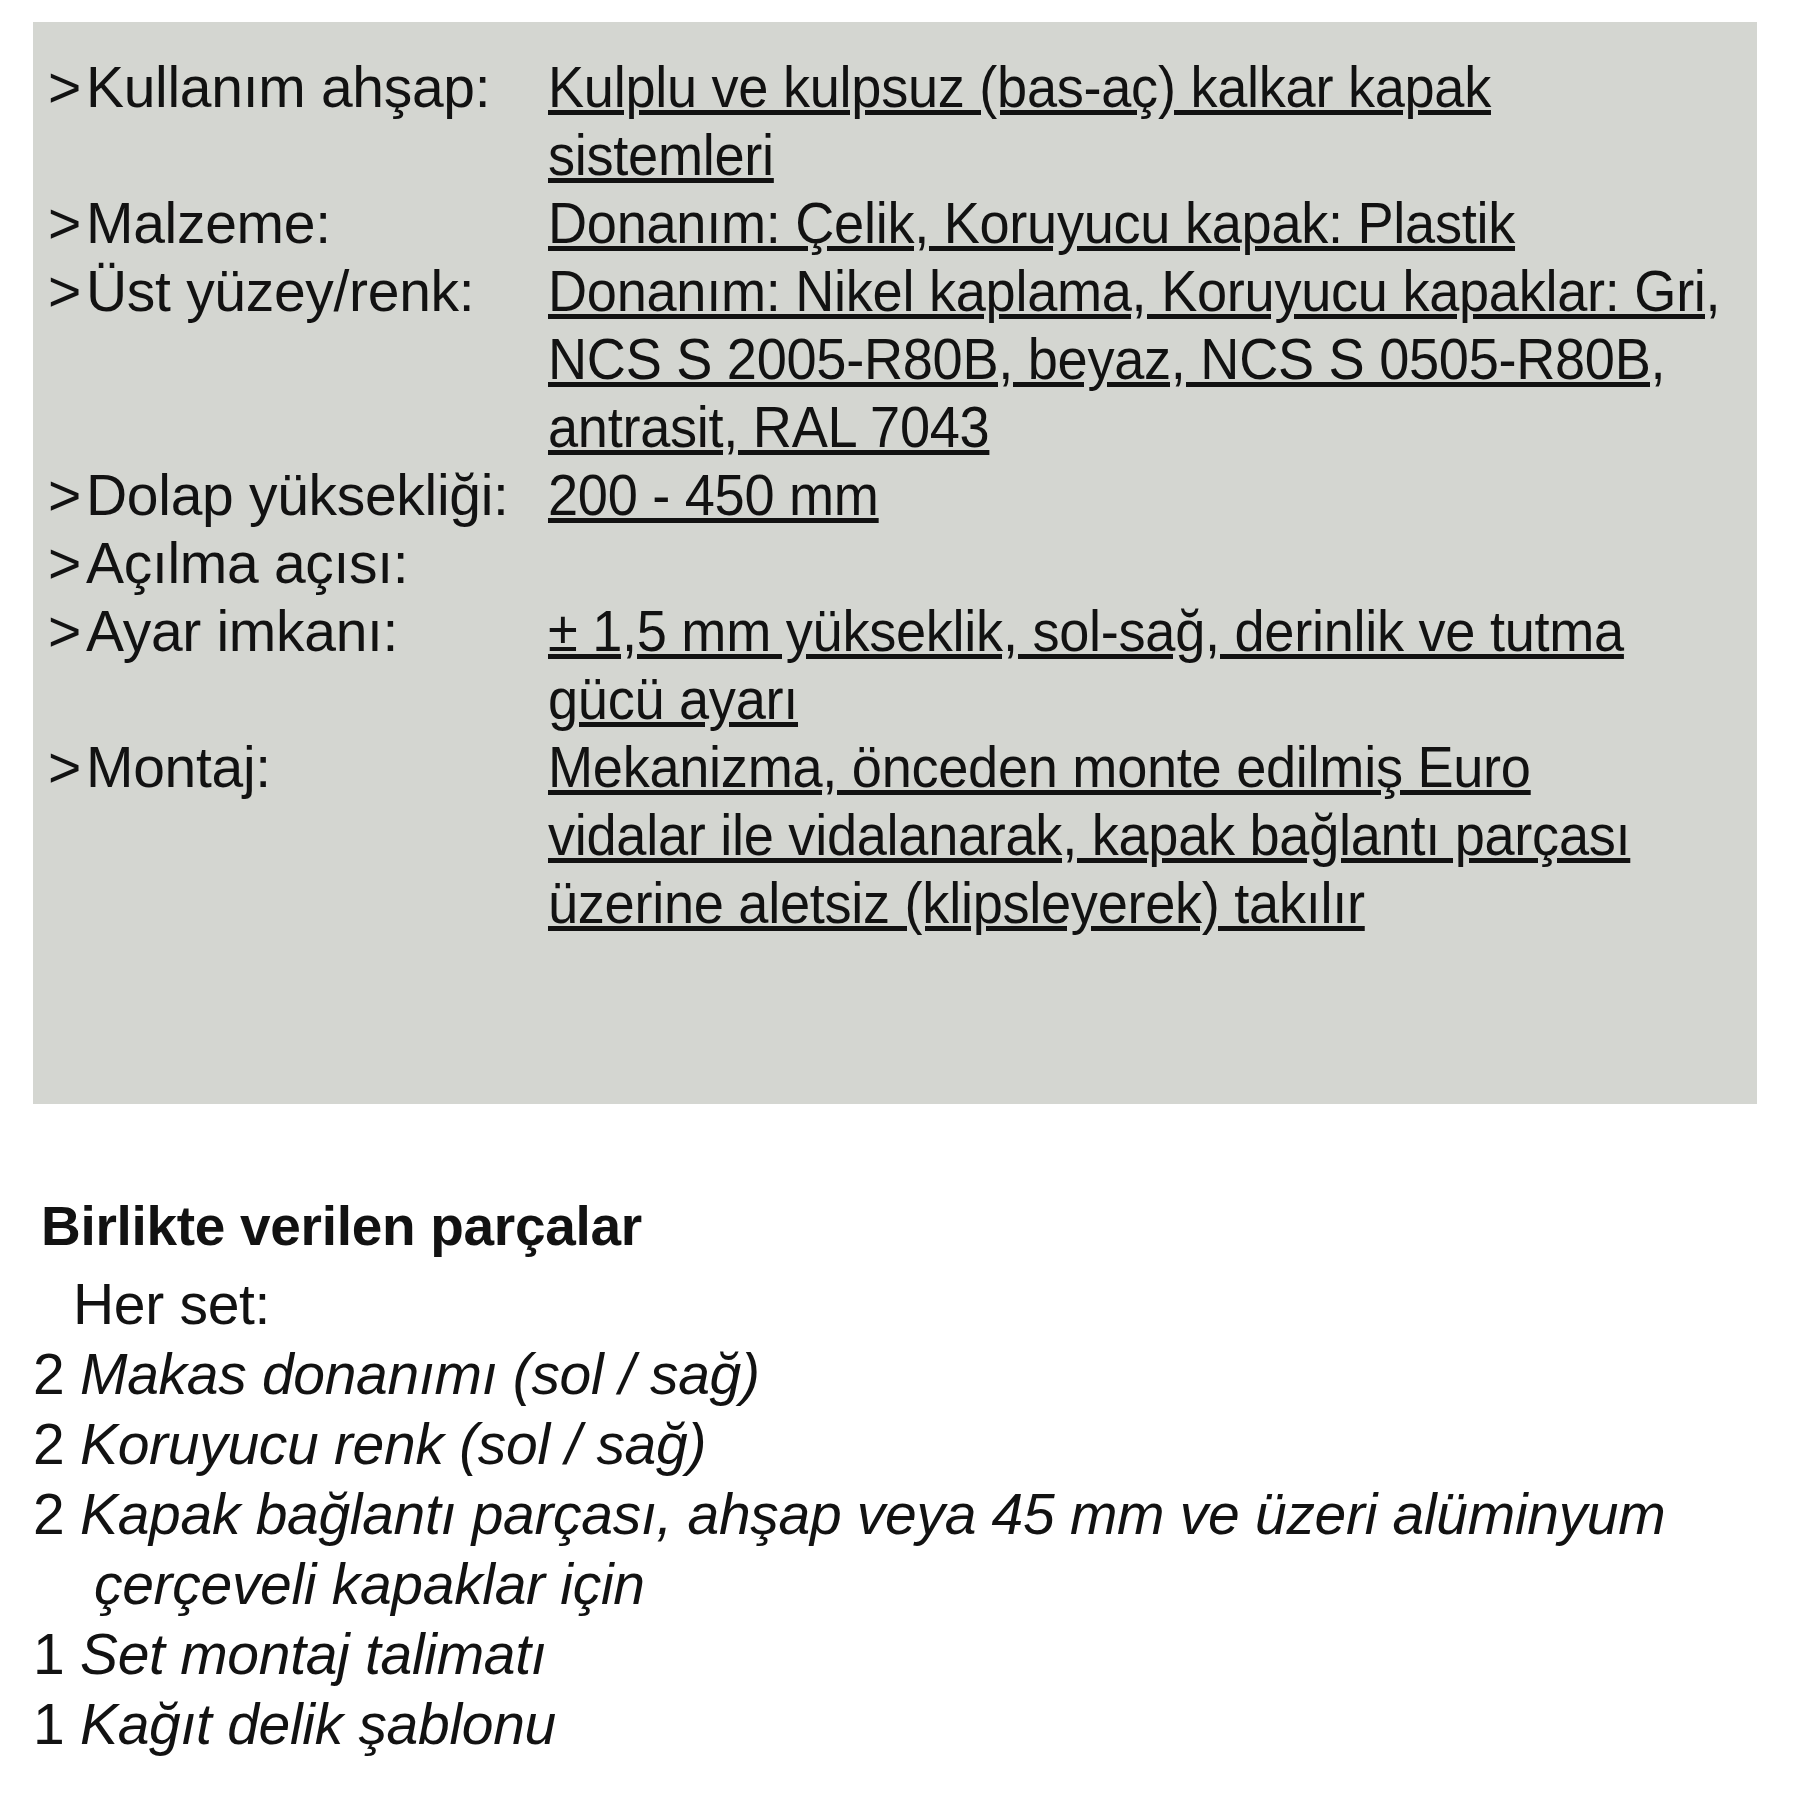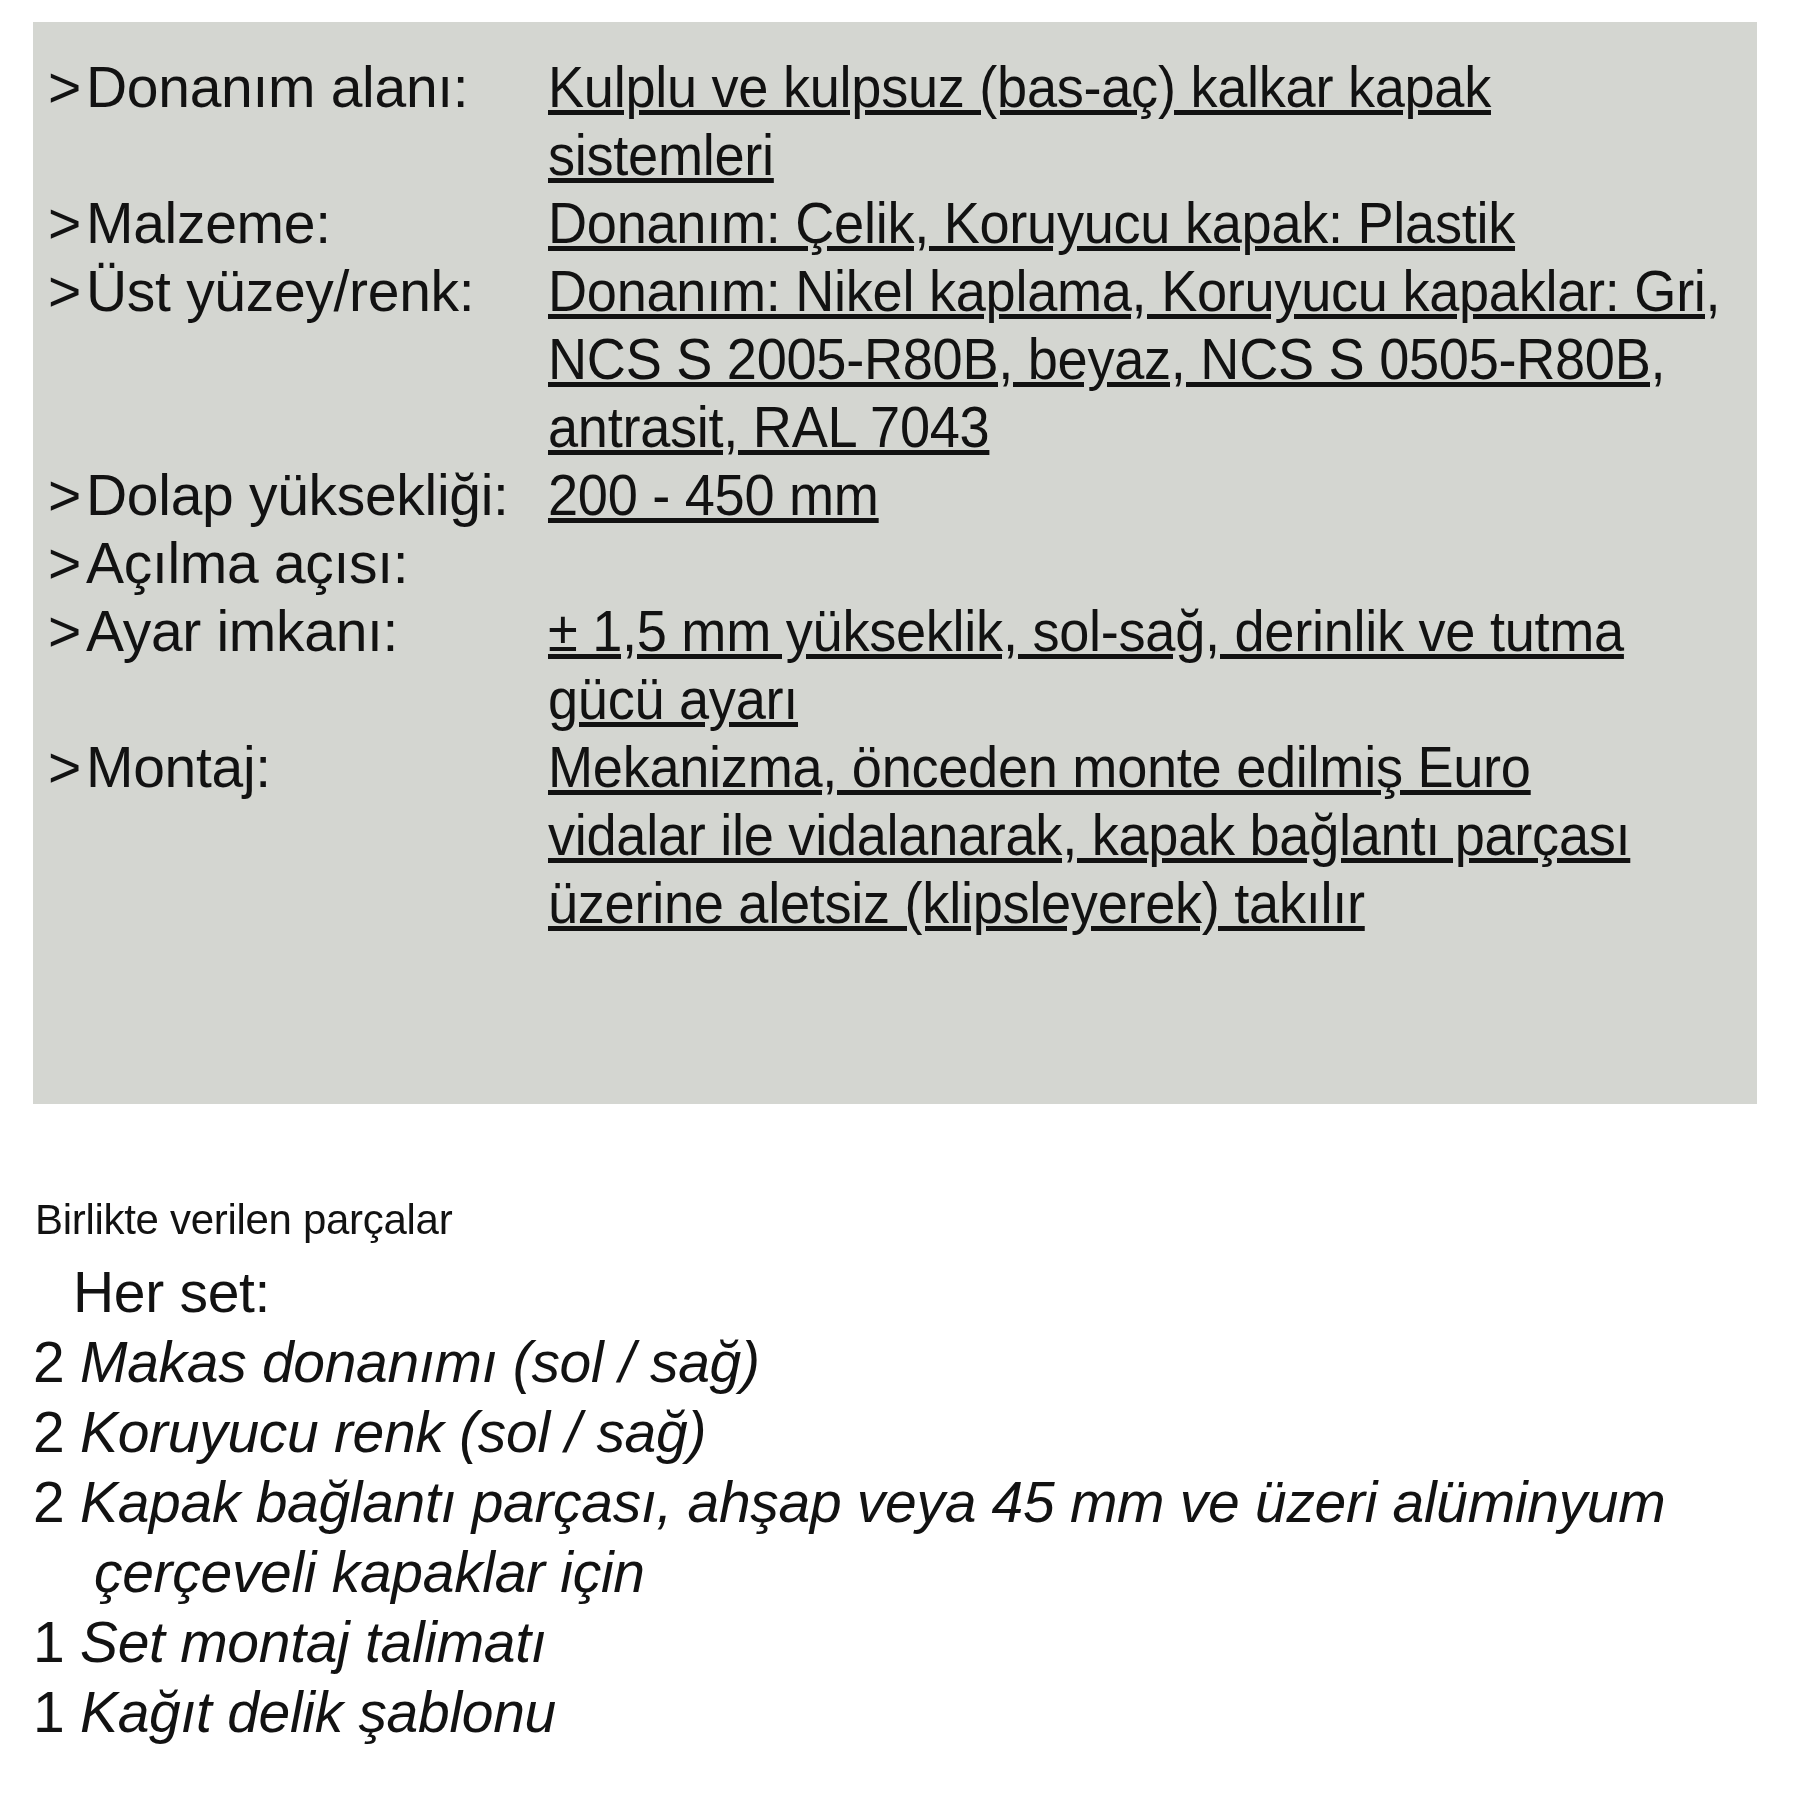--- a/index.html
+++ b/index.html
@@ -49,43 +49,43 @@
   
   .parts{
     position:absolute;
     left:33px; top:1183px;
     width:1740px;
     font-size:57px;
     line-height:70px;
     letter-spacing:-0.3px;
   }
   .parts h2{
-    margin:2px;
-    font-size:42px;
+    margin:8px;
+    font-size:55px;
     line-height:70px;
-    font-weight:400;
+    font-weight:700;
   }
   .intro{white-space:nowrap;margin-left:40px;}
   .item{display:flex;align-items:flex-start;}
   .qty{flex:0 0 47px;width:47px;}
   .itxt{flex:1 1 auto;min-width:0;}
   .iline{white-space:nowrap;font-style:italic;}
   .iline.cont{margin-left:14px;}
 </style>
 </head>
 <body>
 
 <div class="page">
 
   <section class="panel">
 
     <div class="row">
       <div class="lbl">
         <span class="chev">&gt;</span>
-        <span>Donanım alanı:</span>
+        <span>Kullanım ahşap:</span>
       </div>
       <div class="val">
         <div class="vline">Kulplu ve kulpsuz (bas-aç) kalkar kapak</div>
         <div class="vline">sistemleri</div>
       </div>
     </div>
 
     <div class="row">
       <div class="lbl">
         <span class="chev">&gt;</span>

